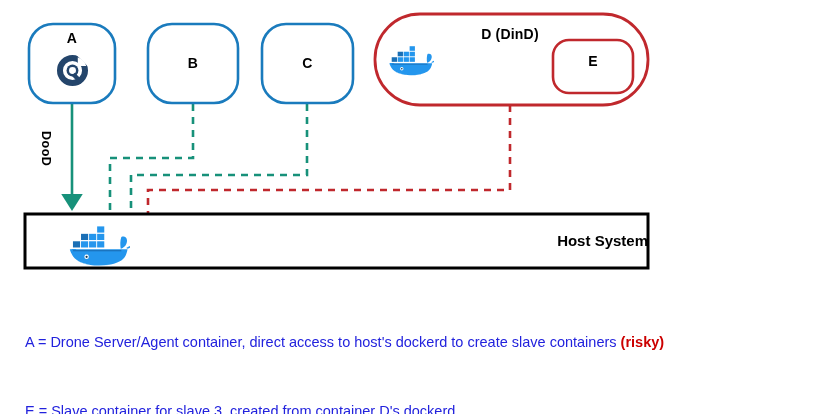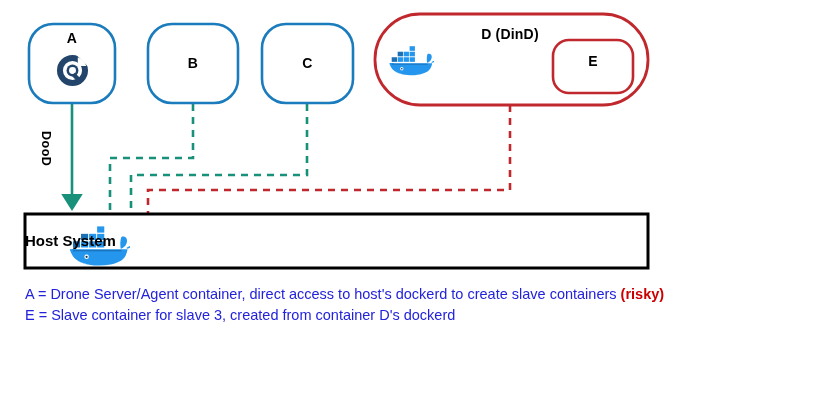--- a/index.html
+++ b/index.html
@@ -21,41 +21,42 @@
     text-align:center;
   }
   #label-A{left:29px;top:30px;width:86px;}
   #label-B{left:148px;top:55px;width:90px;}
   #label-C{left:262px;top:55px;width:91px;}
   #label-D{left:430px;top:26px;width:160px;}
   #label-E{left:553px;top:53px;width:80px;}
 
   #label-host{
     position:absolute;left:25px;top:232px;width:623px;
-    text-align:left;font-size:15px;font-weight:bold;color:#000;
+    text-align:right;font-size:15px;font-weight:bold;color:#000;
   }
 
   #label-dood{
     position:absolute;left:39px;top:131px;
     font-size:12.5px;font-weight:bold;color:#000;
     writing-mode:vertical-rl;
     letter-spacing:.5px;
     line-height:1;
   }
 
   
   #legend{
     position:absolute;left:25px;top:284px;width:800px;
   }
   .legend-row{
     font-size:14.5px;
     color:#2222dd;
     line-height:20.5px;
     white-space:nowrap;
     font-weight:500;
+    margin-top:48px;
   }
   .legend-row .risky{
     color:#cc0000;font-weight:bold;
   }
 </style>
 </head>
 <body>
 
 <div id="stage">
 

